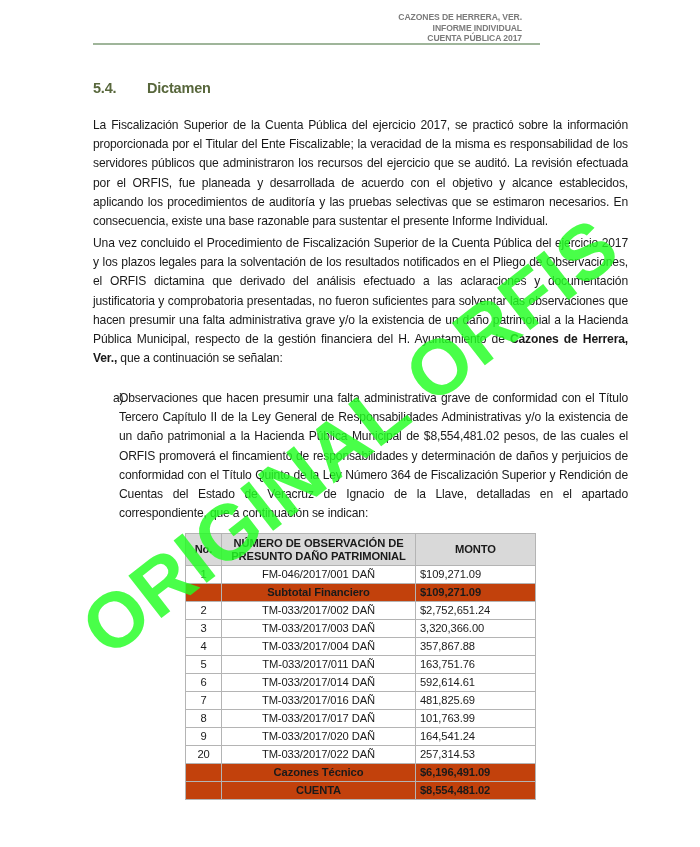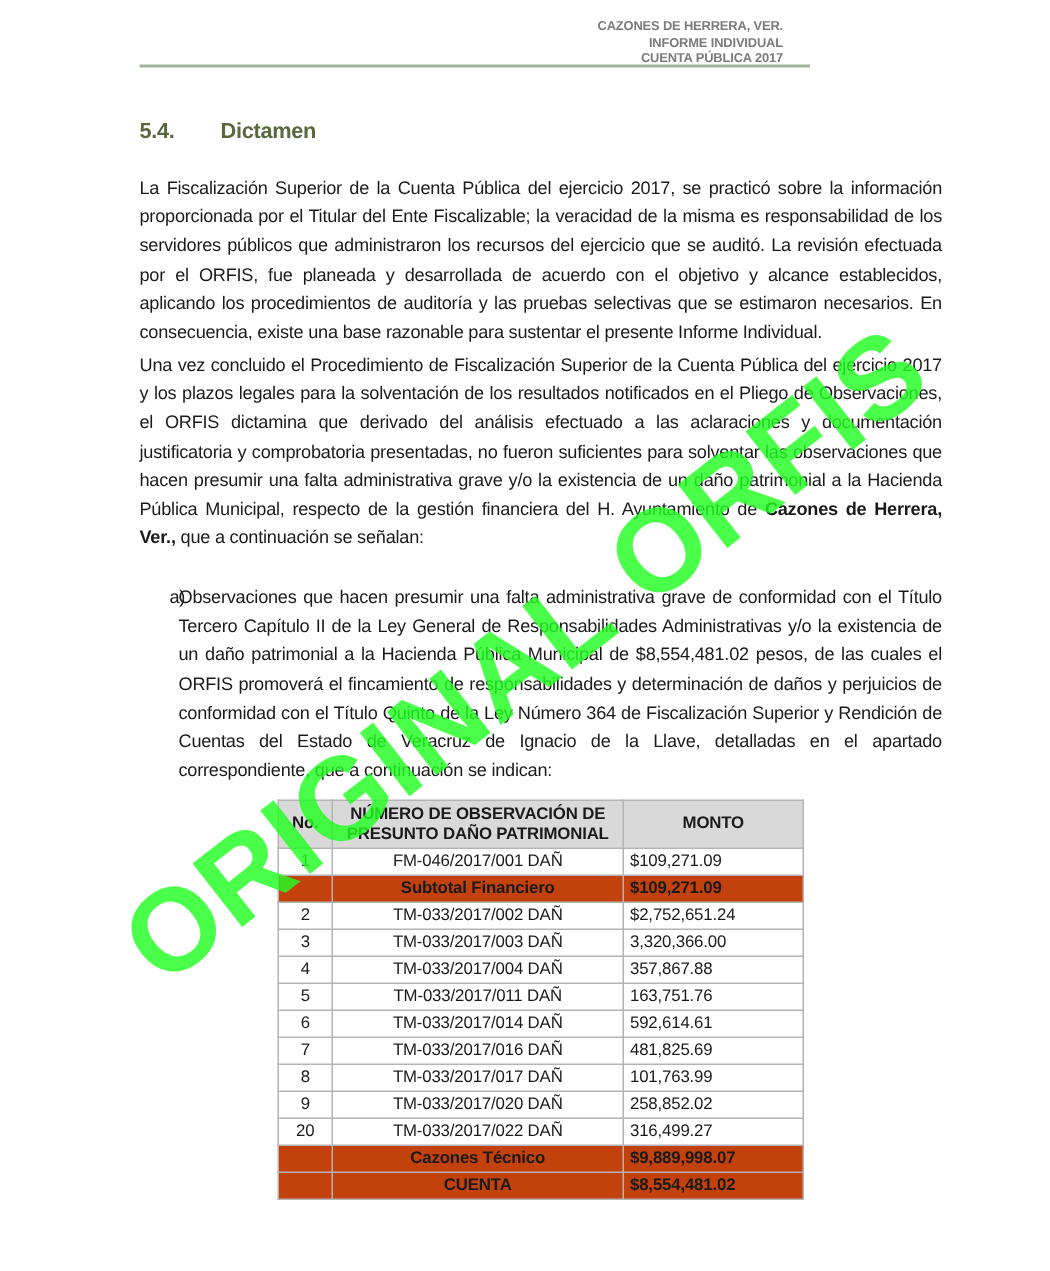--- a/index.html
+++ b/index.html
@@ -127,31 +127,31 @@
           <td class="amt">481,825.69</td>
         </tr>
       <tr>
           <td class="no">8</td>
           <td class="obs">TM-033/2017/017 DAÑ</td>
           <td class="amt">101,763.99</td>
         </tr>
       <tr>
           <td class="no">9</td>
           <td class="obs">TM-033/2017/020 DAÑ</td>
-          <td class="amt">258,852.02</td>
+          <td class="amt">164,541.24</td>
         </tr>
       <tr>
           <td class="no">20</td>
           <td class="obs">TM-033/2017/022 DAÑ</td>
-          <td class="amt">316,499.27</td>
+          <td class="amt">257,314.53</td>
         </tr>
       <tr class="sub">
           <td class="no"></td>
           <td class="obs">Cazones Técnico</td>
-          <td class="amt">$9,889,998.07</td>
+          <td class="amt">$6,196,491.09</td>
         </tr>
       <tr class="sub">
           <td class="no"></td>
           <td class="obs">CUENTA</td>
           <td class="amt">$8,554,481.02</td>
         </tr>
     </tbody>
   </table>
 
   <div class="wm">ORIGINAL ORFIS</div>

